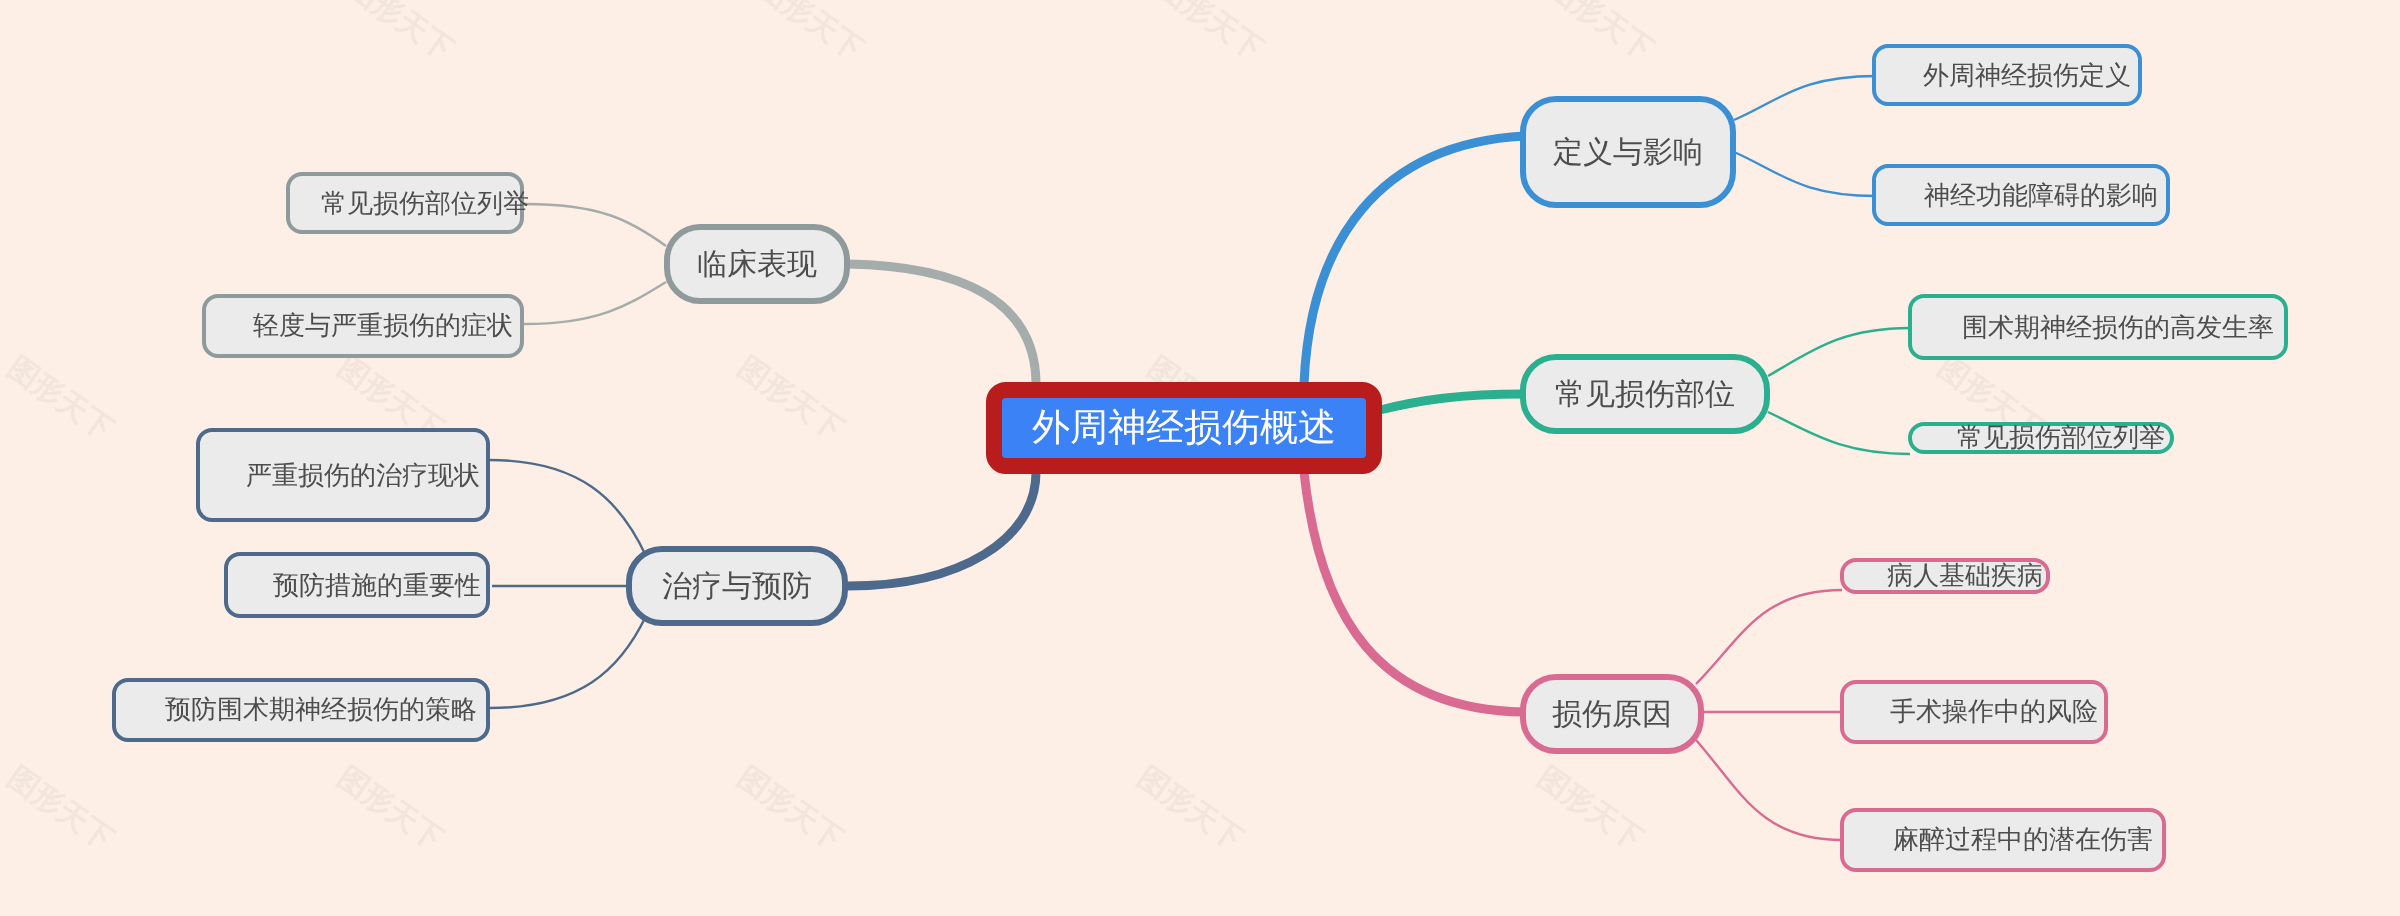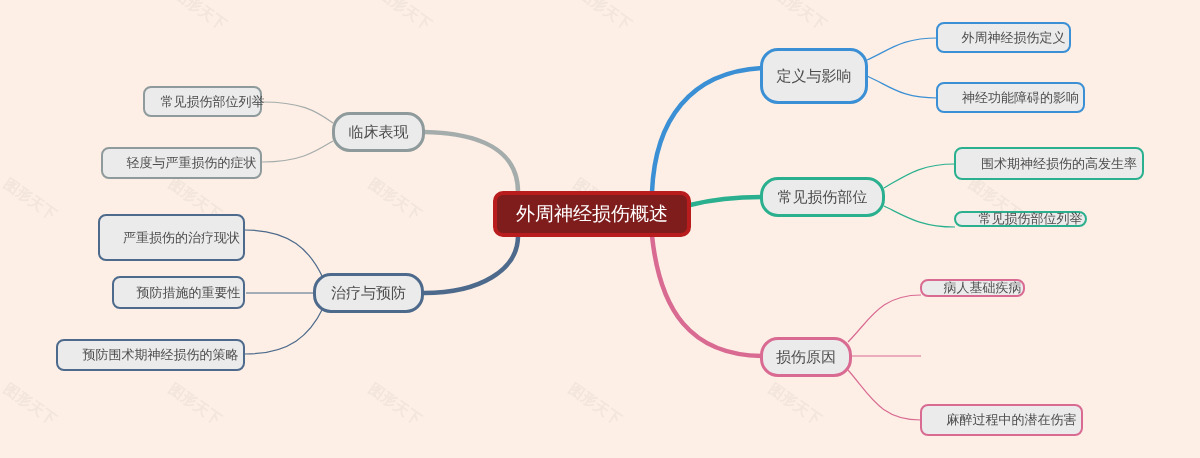--- a/index.html
+++ b/index.html
@@ -13,22 +13,22 @@
   svg.links { position: absolute; left: 0; top: 0; }
   .wm {
     position: absolute; font-size: 15px; font-weight: bold; color: #e9ddd5;
     transform: rotate(35deg); white-space: nowrap; opacity: 0.55; pointer-events: none;
   }
   .node {
     position: absolute; box-sizing: border-box; display: flex; align-items: center;
     justify-content: center; white-space: nowrap; background: #ebebeb; color: #555;
   }
   .root {
-    background: #7f1d1d; color: #fff; font-size: 19px; border-radius: 10px;
-    border: 4px solid #b91c1c;
+    background: #3b82f6; color: #fff; font-size: 19px; border-radius: 10px;
+    border: 8px solid #b91c1c;
   }
   .topic { font-size: 15px; border-radius: 18px; border-width: 3px; border-style: solid; color: #4d4d4d; }
   .sub { font-size: 13px; border-radius: 8px; border-width: 2.5px; border-style: solid; color: #4d4d4d; padding-left: 20px; }
 </style>
 </head>
 <body>
 
 <div id="canvas">
   <svg class="links" width="1200" height="458">
 
@@ -72,20 +72,21 @@
   <div class="node topic" style="left:760px;top:48px;width:108px;height:56px;border-color:#3b8fd4;">定义与影响</div>
   <div class="node sub" style="left:936px;top:22px;width:135px;height:31px;border-color:#3b8fd4;">外周神经损伤定义</div>
   <div class="node sub" style="left:936px;top:82px;width:149px;height:31px;border-color:#3b8fd4;">神经功能障碍的影响</div>
 
   <div class="node topic" style="left:760px;top:177px;width:125px;height:40px;border-color:#2bb08f;">常见损伤部位</div>
   <div class="node sub" style="left:954px;top:147px;width:190px;height:33px;border-color:#2bb08f;">围术期神经损伤的高发生率</div>
   <div class="node sub" style="left:954px;top:211px;width:133px;height:16px;border-color:#2bb08f;">常见损伤部位列举</div>
 
   <div class="node topic" style="left:760px;top:337px;width:92px;height:40px;border-color:#d96b93;">损伤原因</div>
   <div class="node sub" style="left:920px;top:279px;width:105px;height:18px;border-color:#d96b93;">病人基础疾病</div>
+  <div class="node sub" style="left:920px;top:340px;width:134px;height:32px;border-color:#d96b93;">手术操作中的风险</div>
   <div class="node sub" style="left:920px;top:404px;width:163px;height:32px;border-color:#d96b93;">麻醉过程中的潜在伤害</div>
 
   <div class="node topic" style="left:332px;top:112px;width:93px;height:40px;border-color:#8e9a9b;">临床表现</div>
   <div class="node sub" style="left:143px;top:86px;width:119px;height:31px;border-color:#8e9a9b;">常见损伤部位列举</div>
   <div class="node sub" style="left:101px;top:147px;width:161px;height:32px;border-color:#8e9a9b;">轻度与严重损伤的症状</div>
 
   <div class="node topic" style="left:313px;top:273px;width:111px;height:40px;border-color:#4d6a8c;">治疗与预防</div>
   <div class="node sub" style="left:98px;top:214px;width:147px;height:47px;border-color:#4d6a8c;">严重损伤的治疗现状</div>
   <div class="node sub" style="left:112px;top:276px;width:133px;height:33px;border-color:#4d6a8c;">预防措施的重要性</div>
   <div class="node sub" style="left:56px;top:339px;width:189px;height:32px;border-color:#4d6a8c;">预防围术期神经损伤的策略</div>

